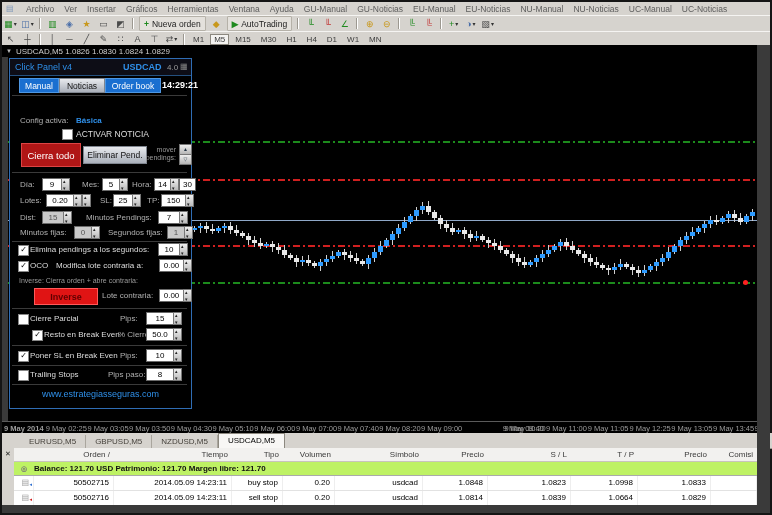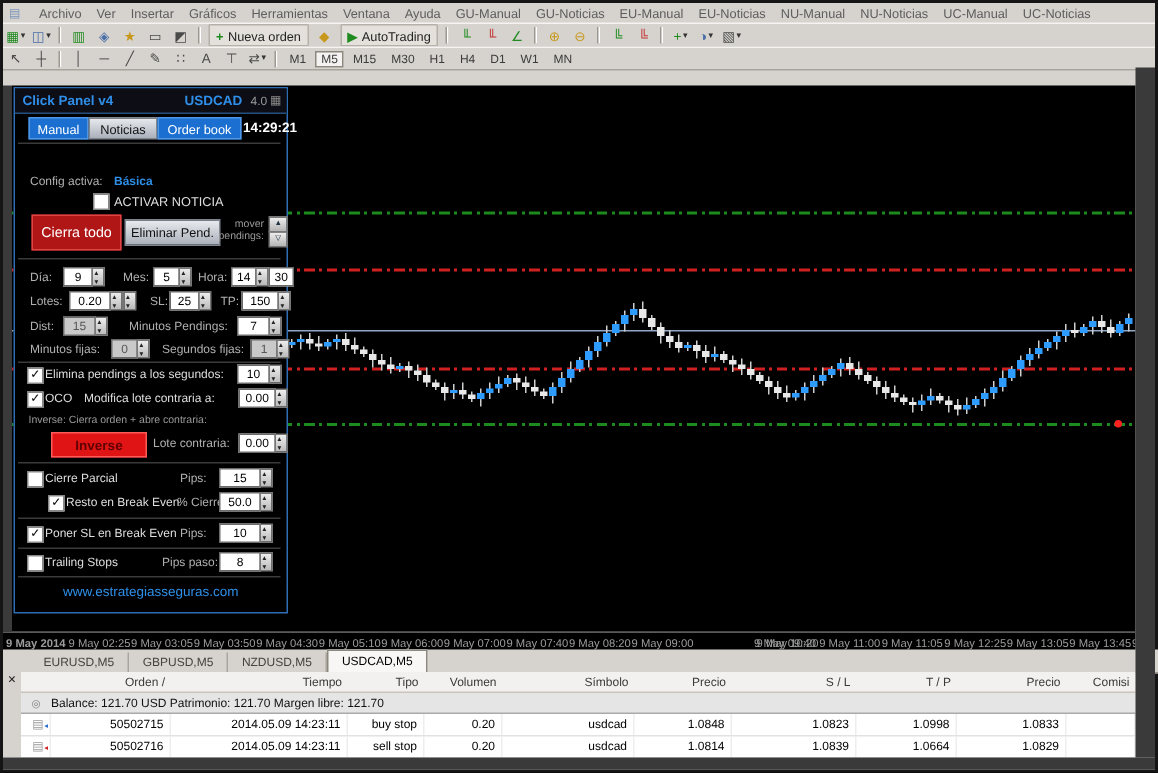--- a/index.html
+++ b/index.html
@@ -58,30 +58,30 @@
   #termclose{position:absolute;left:0;top:446px;width:12px;height:57px;background:#d6d3ce;
              font-size:7px;color:#222;text-align:center;line-height:12px}
   #ttable{position:absolute;left:12px;top:446px;width:743px}
   .trow{display:grid;grid-template-columns:20px 80px 118px 51px 52px 88px 65px 83px 67px 73px 1fr;align-items:center}
   .thead{height:13px;background:#f2f1ef;border-bottom:1px solid #c8c4bc;color:#3a3a3a;font-size:8px}
   .thead>div{text-align:right;padding-right:4px}
   .thead>div.l{text-align:right;padding-left:2px}
   .trow.data{height:14px;font-size:8px;color:#000;border-bottom:1px solid #e2e2e2}
   .trow.data>div{text-align:right;padding-right:4px;border-right:1px solid #eee;height:14px;line-height:14px;overflow:hidden}
   .trow.data>div.l{text-align:right}
-  .trow.bal{height:13px;background:#e5e5e5;font-size:8px;font-weight:normal;color:#111;border-bottom:1px solid #aaa}
+  .trow.bal{height:13px;background:#bef264;font-size:8px;font-weight:bold;color:#111;border-bottom:1px solid #aaa}
   .oicon{position:relative;font-size:8px;color:#9a9a9a;text-align:center}
   .oicon i{position:absolute;right:1px;bottom:-1px;font-size:5px;font-style:normal}
 
   
   #panel{position:absolute;left:1px;top:1px;width:181px;height:349px;background:#000;
          border:1px solid #2f6db4;z-index:5;font-size:8px;color:#b8b8b8}
   #panel .abs{position:absolute}
   #ptitle{position:absolute;left:0;top:0;width:100%;height:16px;background:#0d0d16;border-bottom:1px solid #24507e}
-  #ptitle .t1{position:absolute;left:5px;top:3px;font-size:9px;font-weight:bold;color:#2f8fe8}
+  #ptitle .t1{position:absolute;left:5px;top:3px;font-size:9px;font-weight:normal;color:#2f8fe8}
   #ptitle .t2{position:absolute;left:113px;top:3px;font-size:9px;font-weight:bold;color:#2f8fe8}
   #ptitle .t3{position:absolute;left:157px;top:4px;font-size:8px;color:#9a9a9a}
   #ptitle .t4{position:absolute;left:170px;top:3px;font-size:8px;color:#8a8a8a}
   .pbtn-blue{background:#1a6fd0;border:1px solid #4f97e2;color:#fff;font-size:8.5px;
              display:flex;align-items:center;justify-content:center}
   .pbtn-sil{background:linear-gradient(#e8eaee,#aab0ba);border:1px solid #808690;color:#111;
             font-size:8.5px;display:flex;align-items:center;justify-content:center}
   .clock{font-size:9px;font-weight:bold;color:#fff}
   .psep{position:absolute;left:2px;width:175px;height:1px;background:#3a3a3a}
   .lab{color:#b0b0b0;font-size:8px;white-space:nowrap}
@@ -201,20 +201,24 @@
         <span class="tf">M15</span>
         <span class="tf">M30</span>
         <span class="tf">H1</span>
         <span class="tf">H4</span>
         <span class="tf">D1</span>
         <span class="tf">W1</span>
         <span class="tf">MN</span>
       </span>
   </div>
 
+  <div id="charttitle">
+    <span class="cg">▼</span>
+    <span>USDCAD,M5  1.0826 1.0830 1.0824 1.0829</span>
+  </div>
 
   <div id="leftstrip"></div>
 
   <div id="chart">
     <div id="lines">
         <div class="hline" style="top: 84px; height: 2px; background: repeating-linear-gradient(90deg, rgb(28, 138, 28) 0px, rgb(28, 138, 28) 7px, transparent 7px, transparent 10px, rgb(28, 138, 28) 10px, rgb(28, 138, 28) 12px, transparent 12px, transparent 15px);"></div>
         <div class="hline" style="top: 122px; height: 2px; background: repeating-linear-gradient(90deg, rgb(208, 32, 32) 0px, rgb(208, 32, 32) 7px, transparent 7px, transparent 10px, rgb(208, 32, 32) 10px, rgb(208, 32, 32) 12px, transparent 12px, transparent 15px);"></div>
         <div class="hline" style="top: 163px; height: 1px; background: rgb(143, 168, 200);"></div>
         <div class="hline" style="top: 188px; height: 2px; background: repeating-linear-gradient(90deg, rgb(208, 32, 32) 0px, rgb(208, 32, 32) 7px, transparent 7px, transparent 10px, rgb(208, 32, 32) 10px, rgb(208, 32, 32) 12px, transparent 12px, transparent 15px);"></div>
         <div class="hline" style="top: 225px; height: 2px; background: repeating-linear-gradient(90deg, rgb(28, 138, 28) 0px, rgb(28, 138, 28) 7px, transparent 7px, transparent 10px, rgb(28, 138, 28) 10px, rgb(28, 138, 28) 12px, transparent 12px, transparent 15px);"></div>

